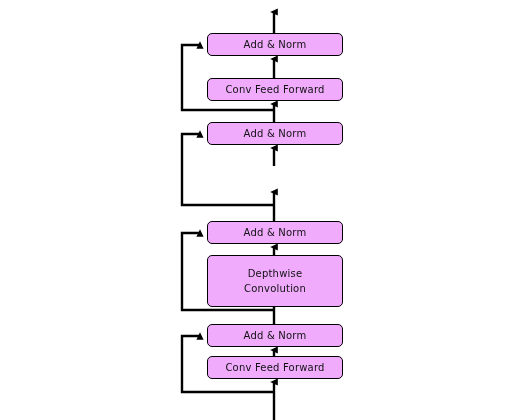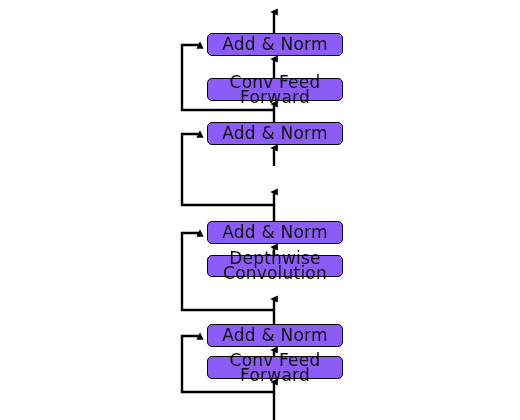--- a/index.html
+++ b/index.html
@@ -22,29 +22,29 @@
   #diagram-svg {
     position: absolute;
     top: 0;
     left: 0;
     width: 520px;
     height: 420px;
   }
   .node-box {
     position: absolute;
     box-sizing: border-box;
-    background: #8b5cf6;
+    background: #f0abfc;
     border: 1.6px solid #000000;
     border-radius: 5px;
     display: flex;
     align-items: center;
     justify-content: center;
     text-align: center;
     color: #111111;
-    font-size: 17px;
+    font-size: 10px;
     line-height: 15px;
     letter-spacing: 0.2px;
     font-family: "DejaVu Sans", sans-serif;
     white-space: pre-line;
   }
   .node-label {
     display: block;
     width: 100%;
     white-space: pre-line;
   }
@@ -94,21 +94,21 @@
 
   <div class="node-box" style="left:207px; top:122px; width:136px; height:23px;">
     <span class="node-label">Add &amp; Norm</span>
   </div>
 
 
   <div class="node-box" style="left:207px; top:221px; width:136px; height:23px;">
     <span class="node-label">Add &amp; Norm</span>
   </div>
 
-  <div class="node-box" style="left:207px; top:255px; width:136px; height:22px;">
+  <div class="node-box" style="left:207px; top:255px; width:136px; height:52px;">
     <span class="node-label">Depthwise
 Convolution</span>
   </div>
 
   <div class="node-box" style="left:207px; top:324px; width:136px; height:23px;">
     <span class="node-label">Add &amp; Norm</span>
   </div>
 
   <div class="node-box" style="left:207px; top:356px; width:136px; height:23px;">
     <span class="node-label">Conv Feed Forward</span>

